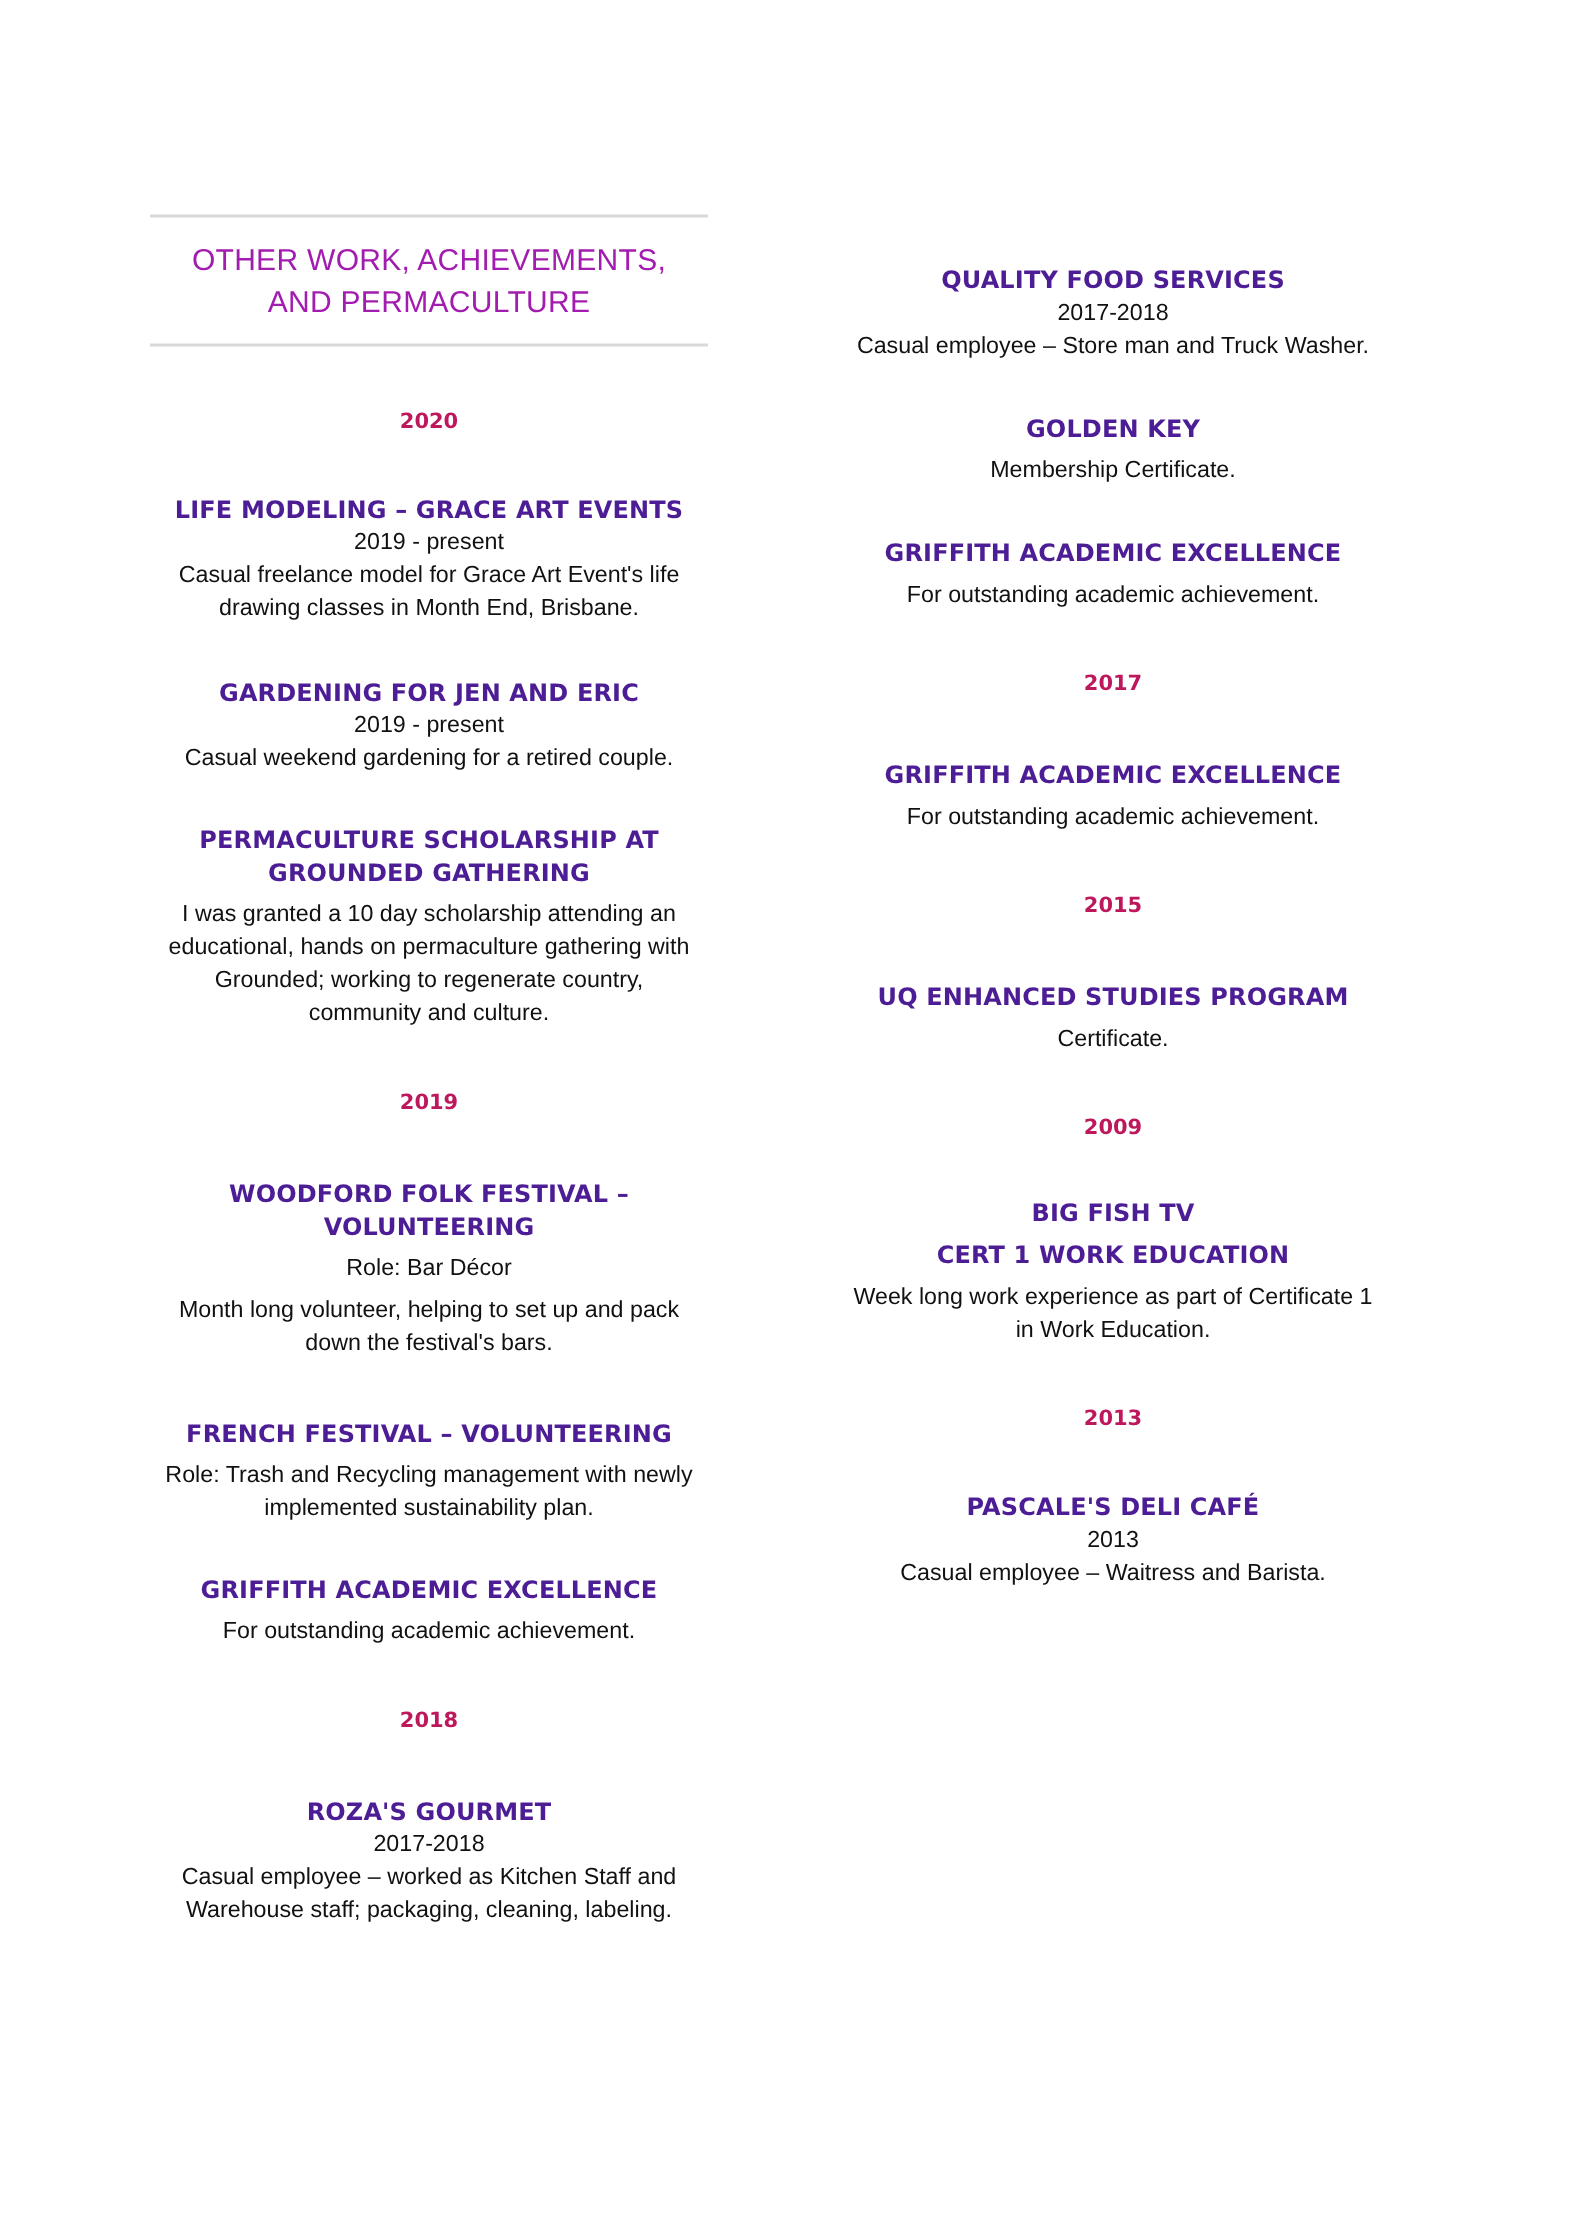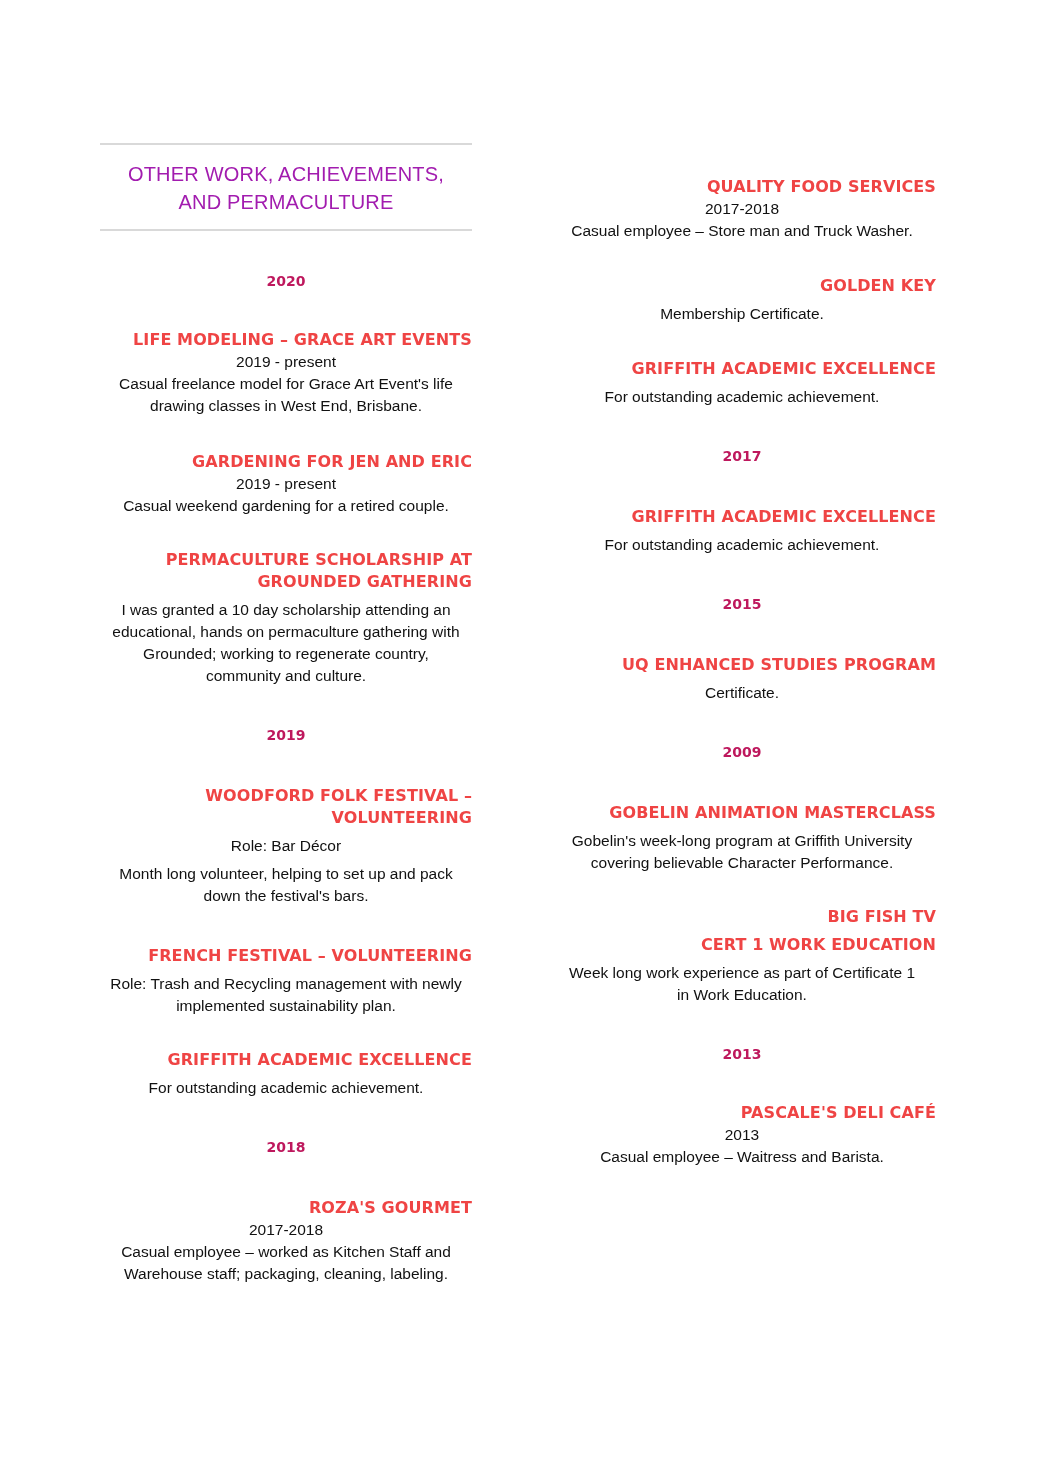--- a/index.html
+++ b/index.html
@@ -18,23 +18,22 @@
       padding: 15px 0 13px 0; letter-spacing: 0.2px;
       font-family: "Liberation Sans", sans-serif;
     }
     .year {
       color: #be185d; font-weight: bold; font-size: 14px;
       font-family: "DejaVu Sans", sans-serif;
       line-height: 28px;
     }
     .entry-title {
       font-weight: bold; font-size: 16px; line-height: 22px;
-      font-family: "DejaVu Sans", sans-serif; color: #ef4444;
+      font-family: "DejaVu Sans", sans-serif; color: #4c1d95;
       letter-spacing: 0.1px;
-      text-align: right;
     }
     .entry-line {
       font-size: 15.5px; line-height: 22px;
       font-family: "Liberation Sans", sans-serif; color: #111;
     }
     .gap-s { height: 6px; }
   </style>
 </head>
 <body>
 
@@ -47,21 +46,21 @@
       <div>AND PERMACULTURE</div>
     </div>
     <div class="header-rule"></div>
 
     <div class="year" style="margin-top:36px;">2020</div>
 
     <div style="margin-top:34px;">
       <div class="entry-title">LIFE MODELING – GRACE ART EVENTS</div>
       <div class="entry-line">2019 - present</div>
       <div class="entry-line">Casual freelance model for Grace Art Event's life</div>
-      <div class="entry-line">drawing classes in West End, Brisbane.</div>
+      <div class="entry-line">drawing classes in Month End, Brisbane.</div>
     </div>
 
     <div style="margin-top:34px;">
       <div class="entry-title">GARDENING FOR JEN AND ERIC</div>
       <div class="entry-line">2019 - present</div>
       <div class="entry-line">Casual weekend gardening for a retired couple.</div>
     </div>
 
     <div style="margin-top:32px;">
       <div class="entry-title">PERMACULTURE SCHOLARSHIP AT</div>
@@ -138,26 +137,20 @@
     <div class="year" style="margin-top:34px;">2015</div>
 
     <div style="margin-top:36px;">
       <div class="entry-title">UQ ENHANCED STUDIES PROGRAM</div>
       <div class="gap-s"></div>
       <div class="entry-line">Certificate.</div>
     </div>
 
     <div class="year" style="margin-top:34px;">2009</div>
 
-    <div style="margin-top:36px;">
-      <div class="entry-title">GOBELIN ANIMATION MASTERCLASS</div>
-      <div class="gap-s"></div>
-      <div class="entry-line">Gobelin's week-long program at Griffith University</div>
-      <div class="entry-line">covering believable Character Performance.</div>
-    </div>
 
     <div style="margin-top:32px;">
       <div class="entry-title">BIG FISH TV</div>
       <div class="gap-s"></div>
       <div class="entry-title">CERT 1 WORK EDUCATION</div>
       <div class="gap-s"></div>
       <div class="entry-line">Week long work experience as part of Certificate 1</div>
       <div class="entry-line">in Work Education.</div>
     </div>
 

